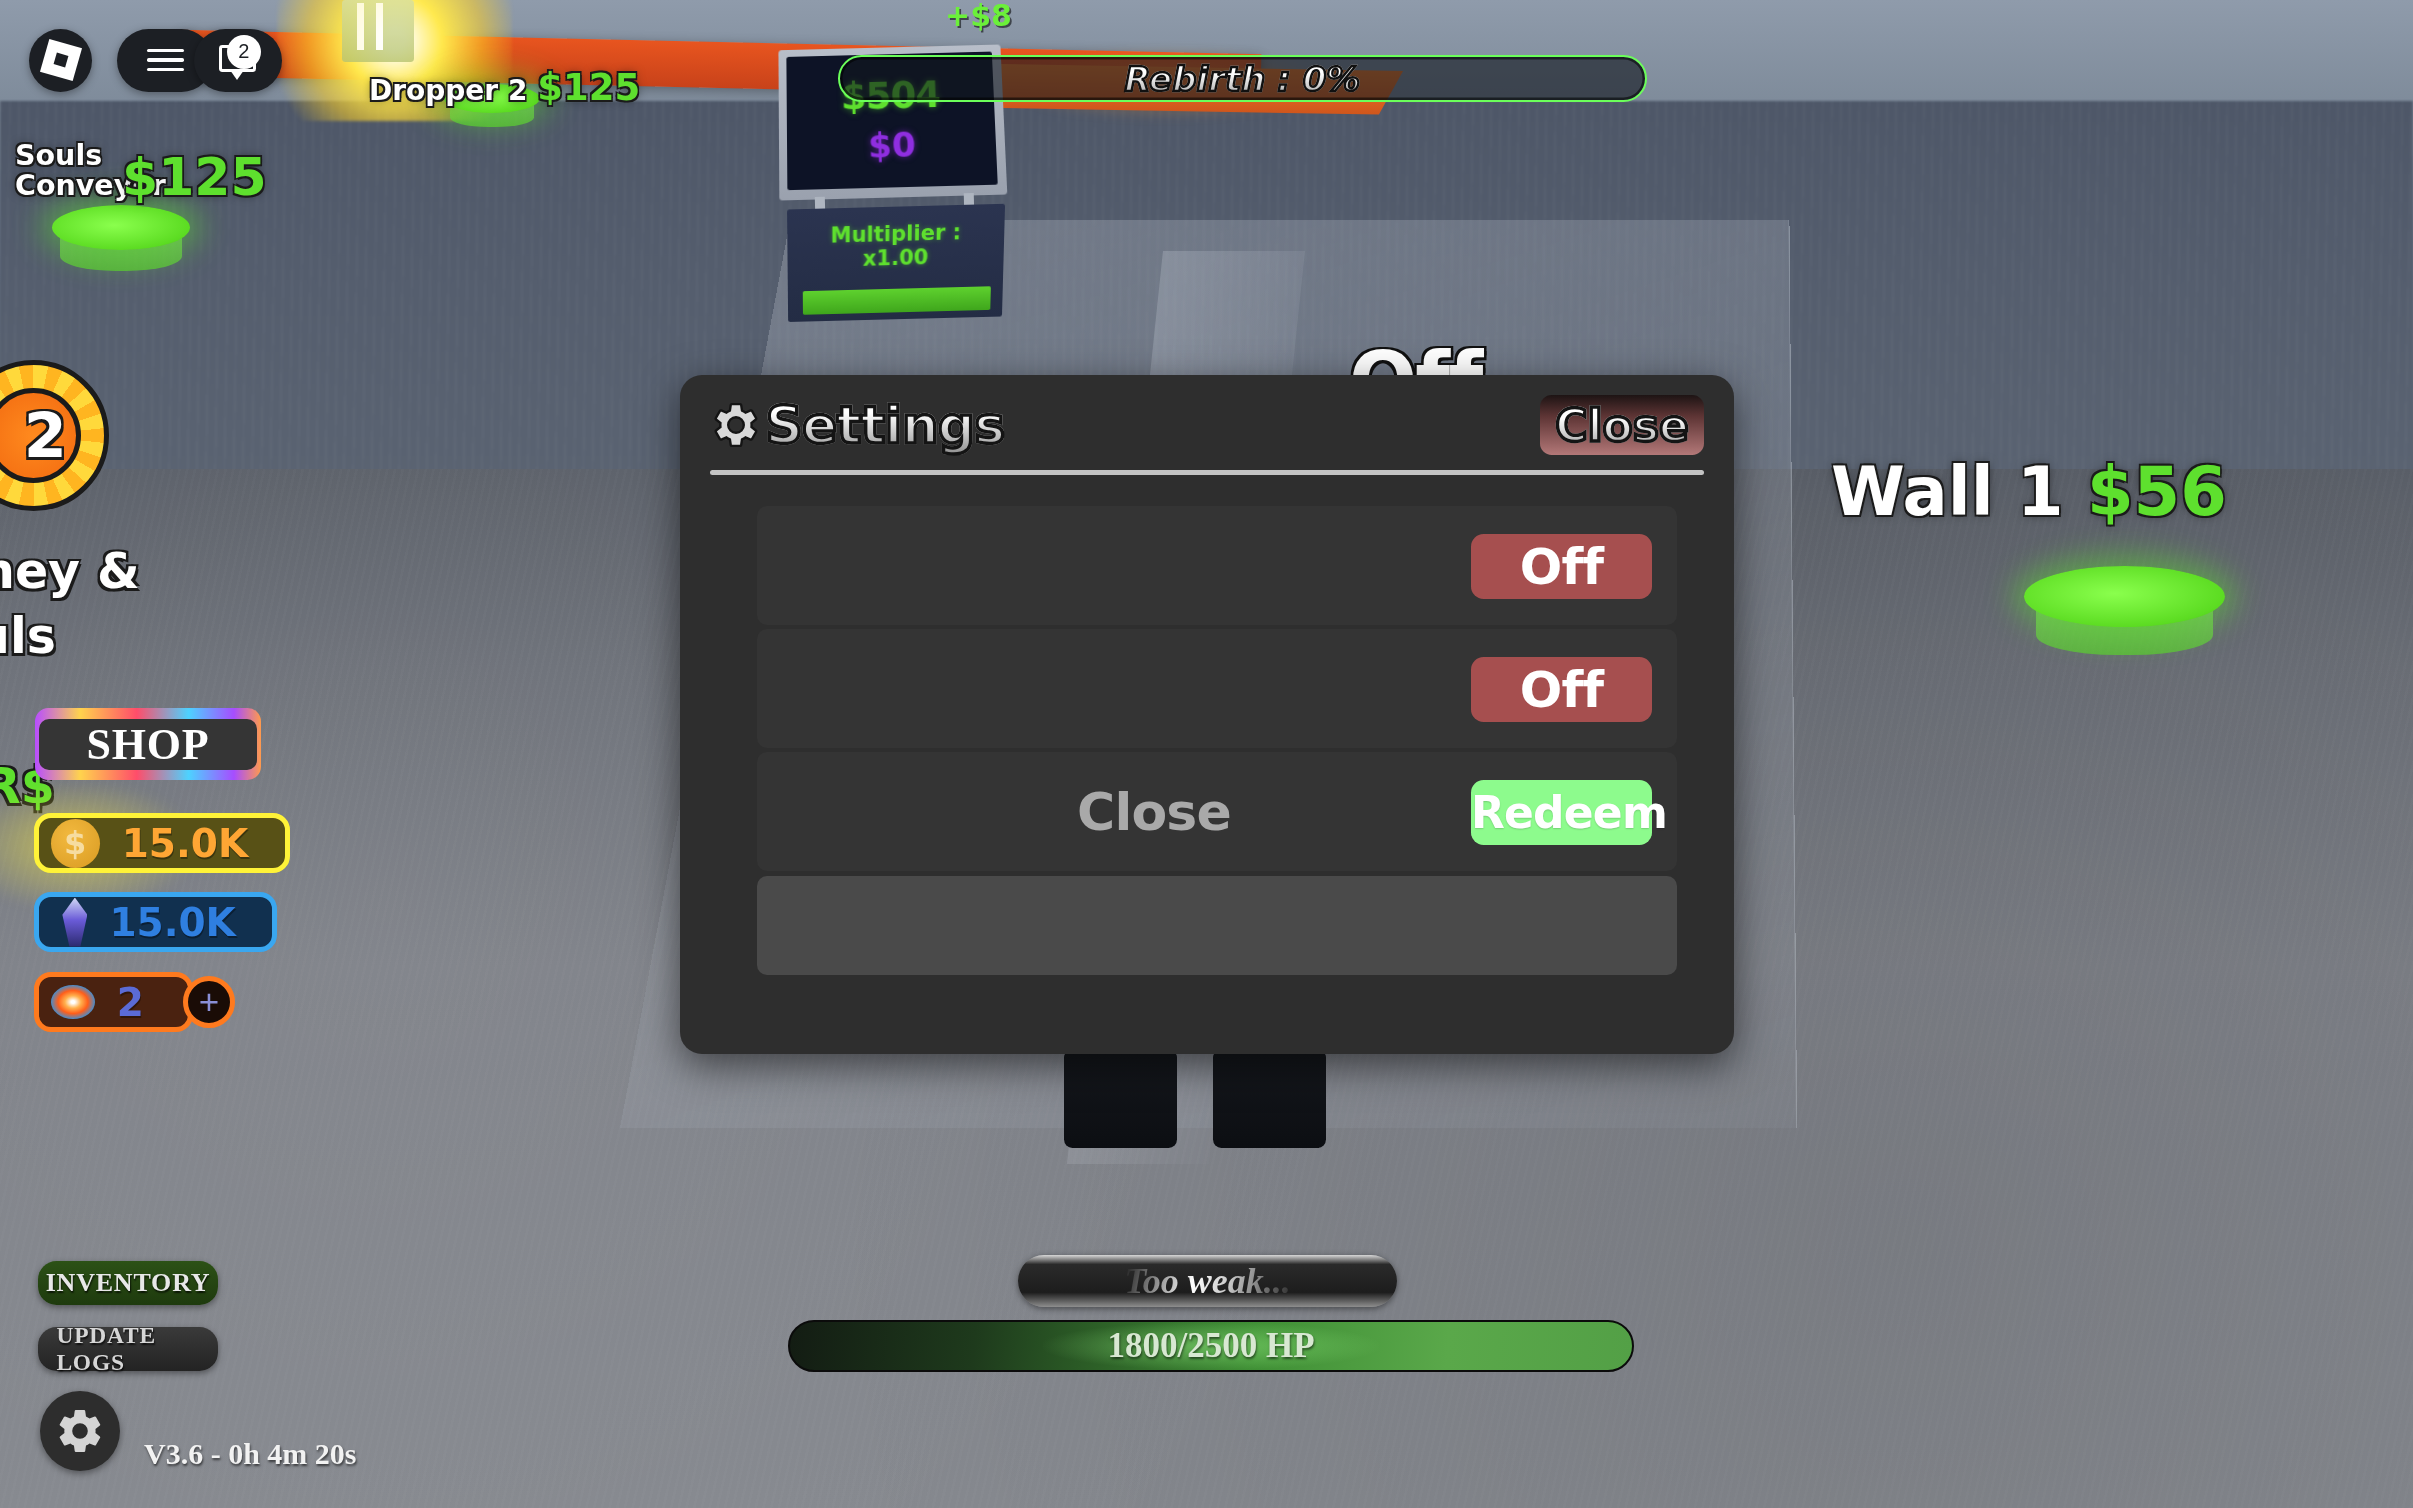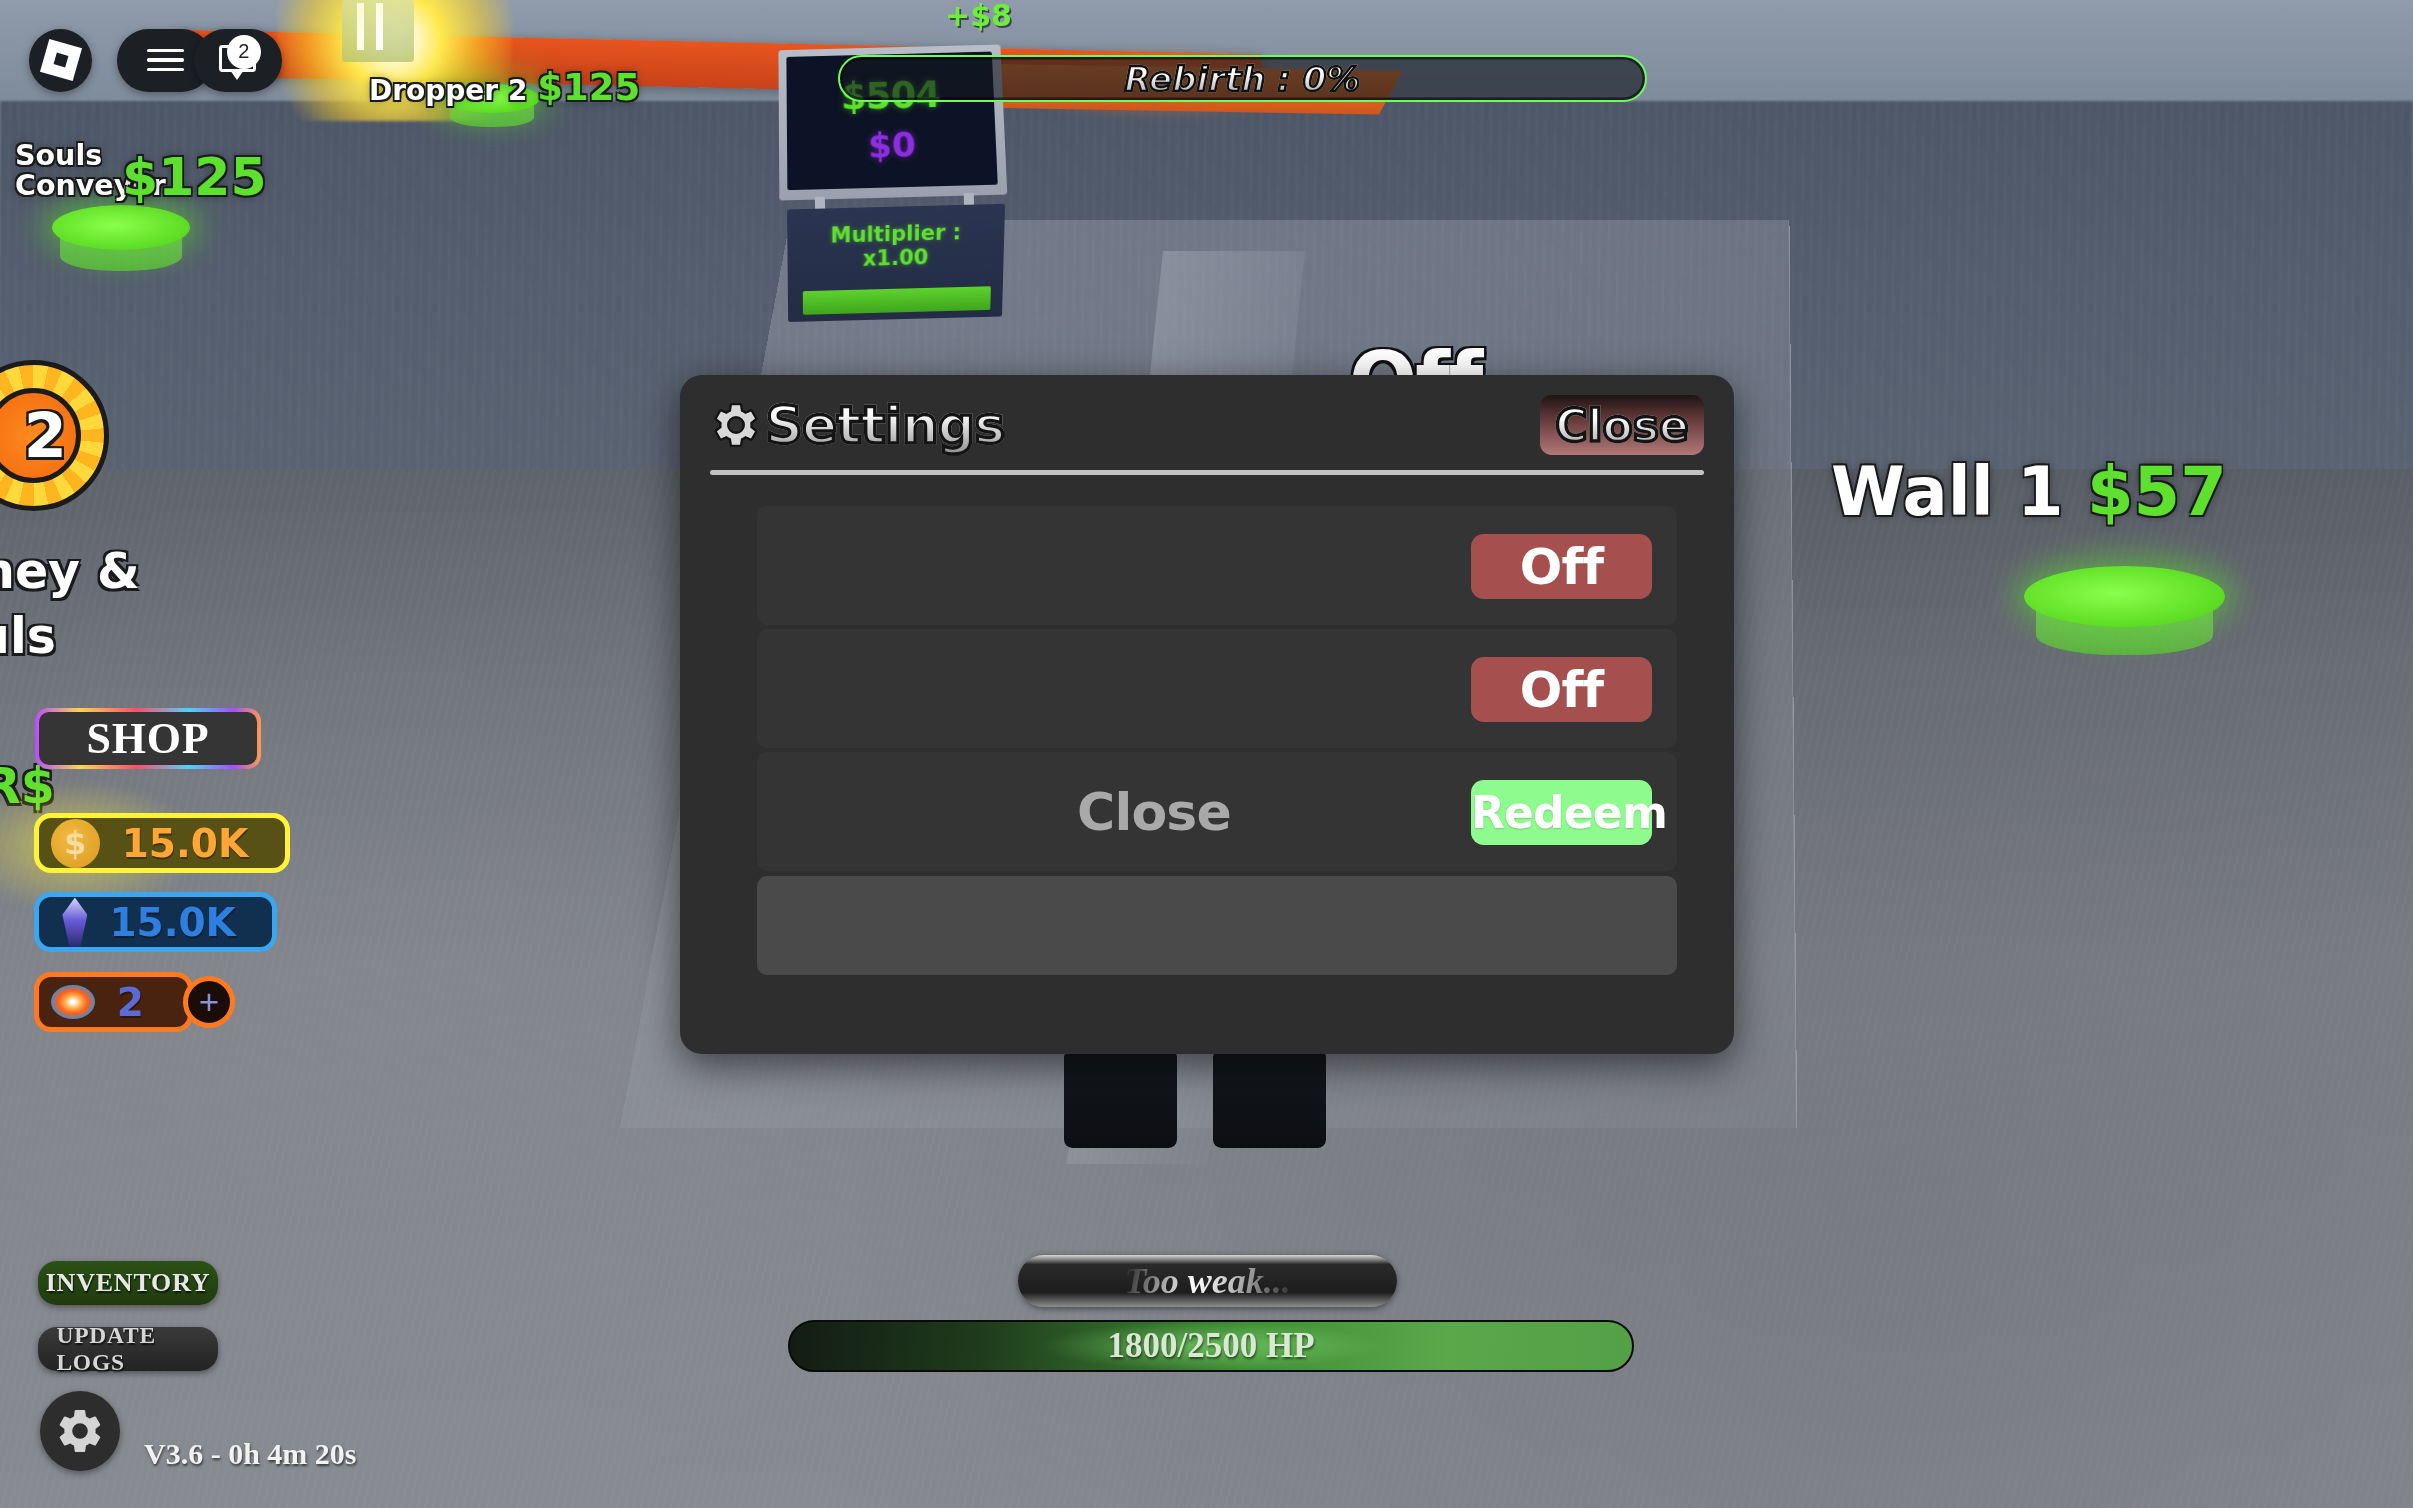--- a/index.html
+++ b/index.html
@@ -261,25 +261,26 @@
     position:absolute; left:-17px; top:758px;
     font-family:"DejaVu Sans", sans-serif; font-weight:bold; font-size:49px; color:#5ee02e;
     text-shadow:-2.5px -2.5px 0 #1b1b1b,2.5px -2.5px 0 #1b1b1b,-2.5px 2.5px 0 #1b1b1b,2.5px 2.5px 0 #1b1b1b;
   }
   .shop-glow{
     position:absolute; left:-50px; top:779px; width:251px; height:134px;
     background:radial-gradient(ellipse, rgba(255,240,60,.55), rgba(255,230,40,0) 70%);
     filter:blur(5px);
   }
   .shop-btn{
-    position:absolute; left:35px; top:708px; width:226px; height:61px;
+    position:absolute; left:35px; top:708px; width:226px; height:72px;
     border-radius:13.4px;
     background:linear-gradient(90deg,#b84dff,#ffd34d 20%,#ff4d6a 45%,#4dd2ff 68%,#a64dff 88%,#ff9a4d);
     padding:4.2px;
     display:flex;
+    align-items:center;
   }
   .shop-btn .inner{
     flex:1; border-radius:10px; background:#353535;
     display:flex; align-items:center; justify-content:center;
     font-family:"Liberation Serif", serif; font-weight:bold;
     font-size:44px; color:#fff; letter-spacing:0.8px;
   }
 
   .cur-badge{
     position:absolute; display:flex; align-items:center;
@@ -548,21 +549,21 @@
   <div class="world-label" style="left:15px; top:141px; font-size:28.5px; line-height:1.05;">
     <span>Souls</span><br>
     <span>Conveyor</span>
   </div>
   <div class="world-label" style="left:122px; top:147px;">
     <span class="price" style="font-size:52px;">$125</span>
   </div>
 
   <div class="world-label" style="left:1831px; top:453px; font-size:67px;">
     <span>Wall 1</span>
-    <span class="price">$57</span>
+    <span class="price">$56</span>
   </div>
 
   <div class="occluded-off">Off</div>
 </div>
 
 <div class="rbx-logo-btn">
   <div class="glyph"></div>
 </div>
 <div class="menu-pill">
   <div class="bars">

